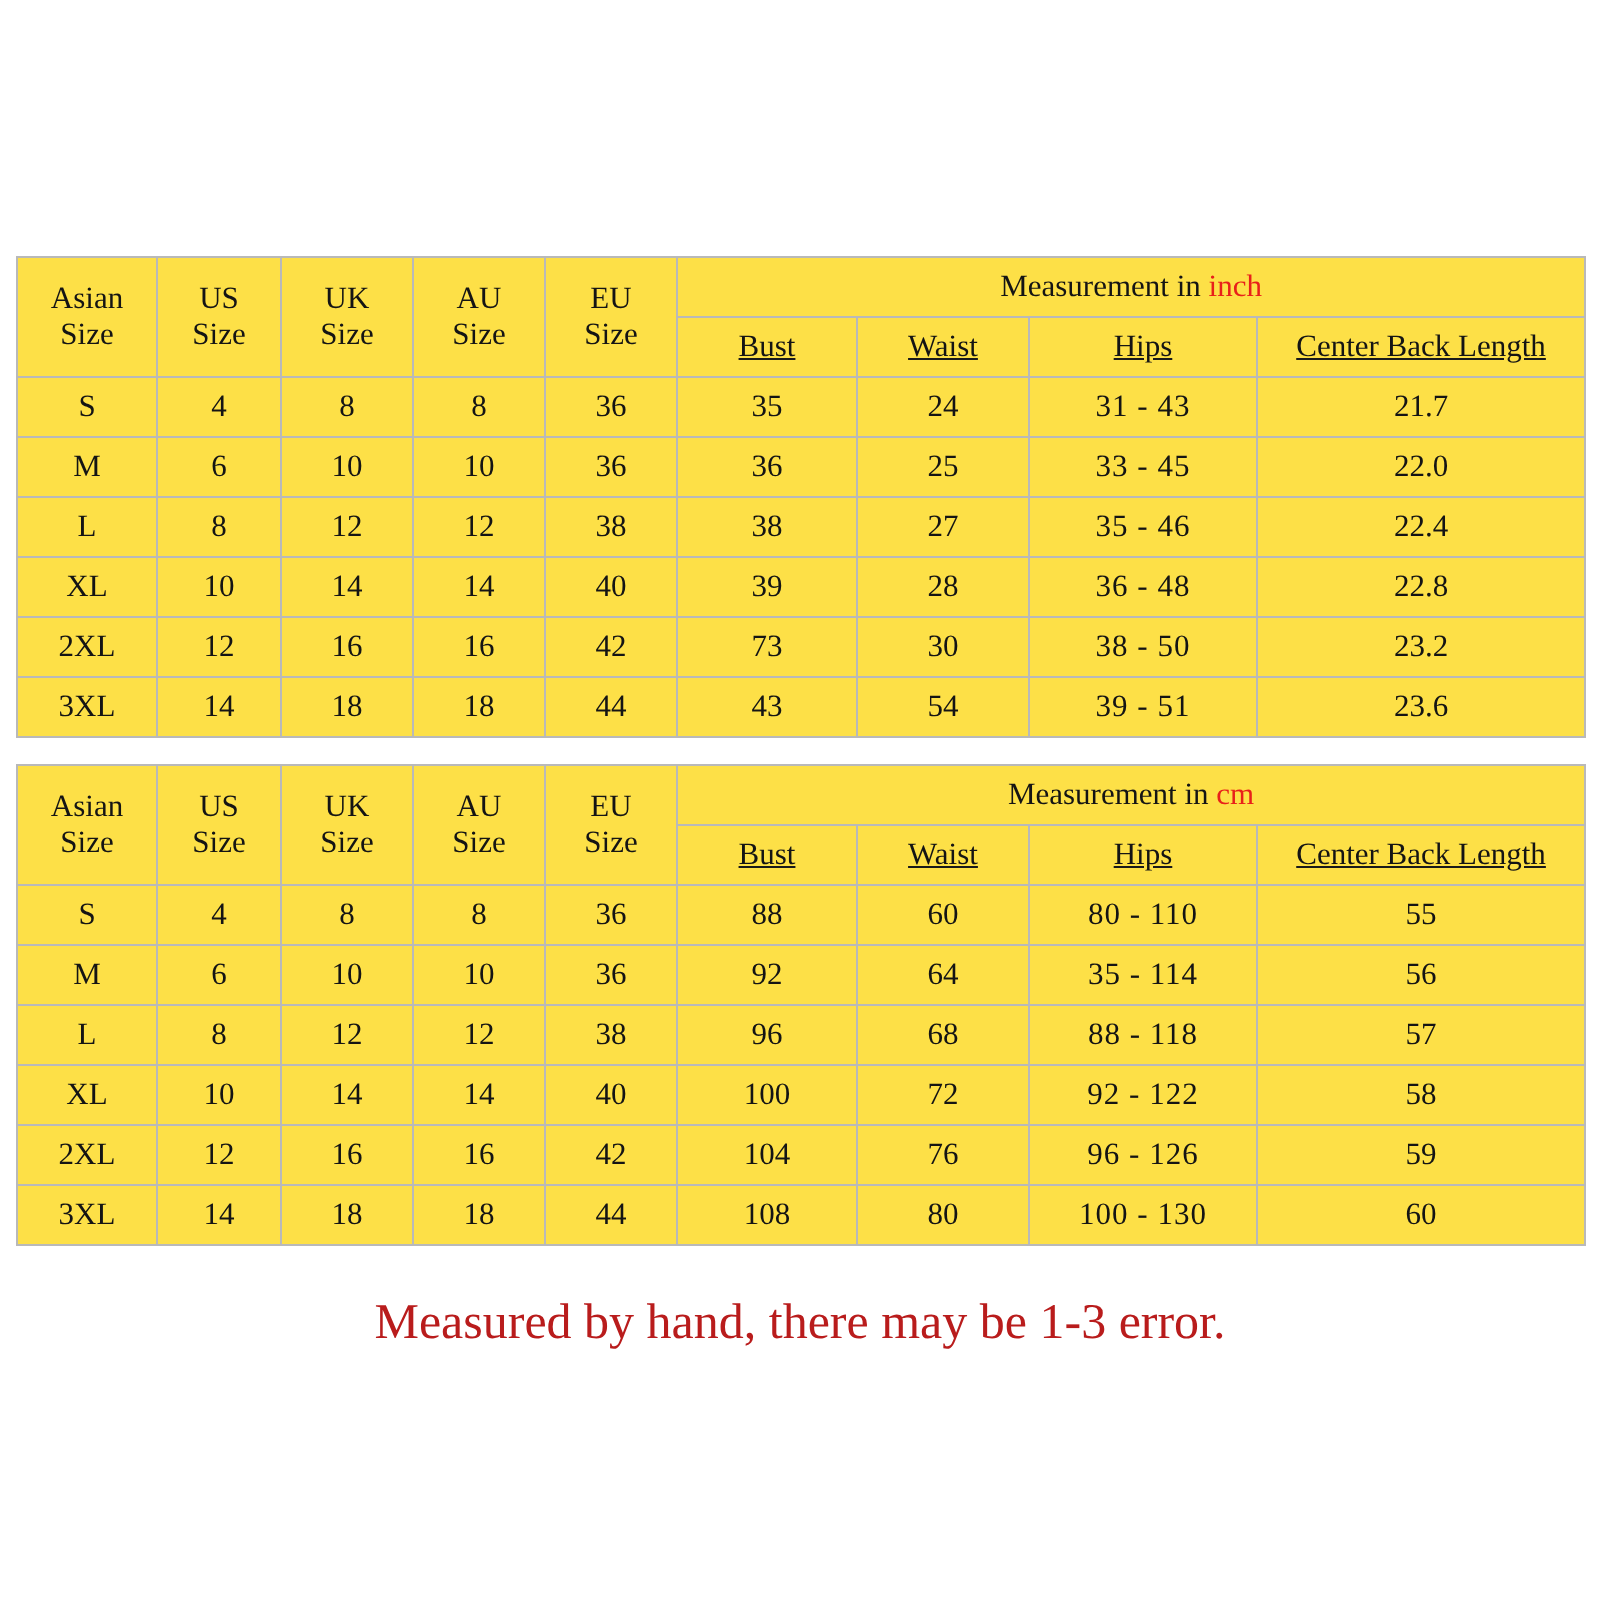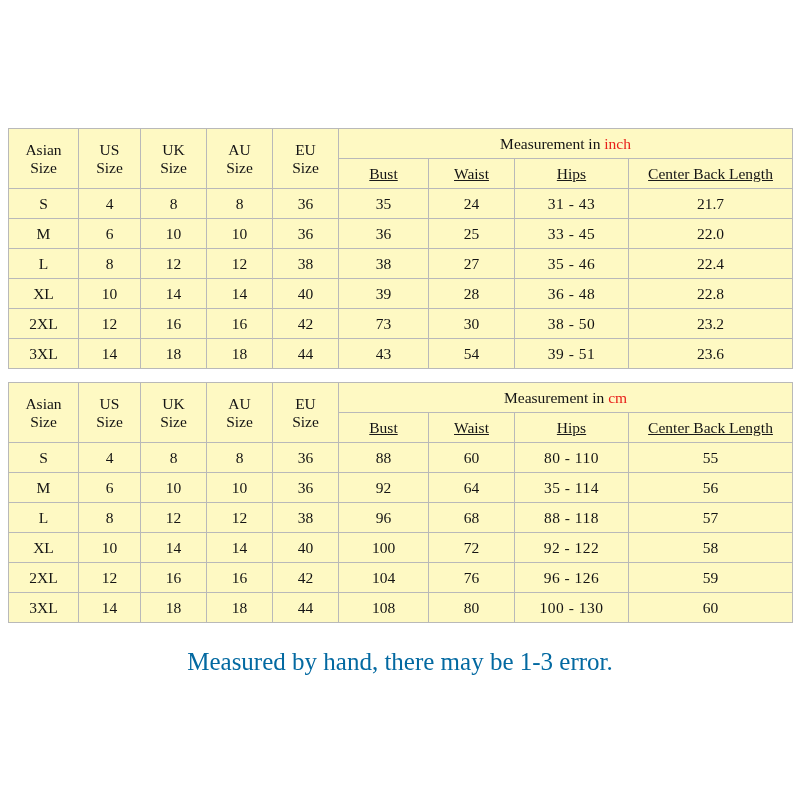--- a/index.html
+++ b/index.html
@@ -25,21 +25,21 @@
     left: 8px;
     right: 8px;
   }
   #table-inch-wrap { top: 128px; }
   #table-cm-wrap { top: 382px; }
 
   table.size-table {
     width: 784px;
     border-collapse: collapse;
     table-layout: fixed;
-    background: #fef9c3;
+    background: #fde047;
     padding-left: 12px;
   }
   table.size-table td,
   table.size-table th {
     border: 1px solid #b9b9b9;
     text-align: center;
     vertical-align: middle;
     font-weight: normal;
     font-size: 15.5px;
     color: #141414;
@@ -76,21 +76,21 @@
     letter-spacing: 0.5px;
     margin-left: 36px;
   }
   .footnote {
     position: absolute;
     left: 0;
     right: 0;
     top: 648px;
     text-align: center;
     font-size: 25px;
-    color: #0369a1;
+    color: #b91c1c;
     font-family: "Liberation Serif", serif;
   }
   
   col.c-asian { width: 70px; }
   col.c-us    { width: 62px; }
   col.c-uk    { width: 66px; }
   col.c-au    { width: 66px; }
   col.c-eu    { width: 66px; }
   col.c-bust  { width: 90px; }
   col.c-waist { width: 86px; }

